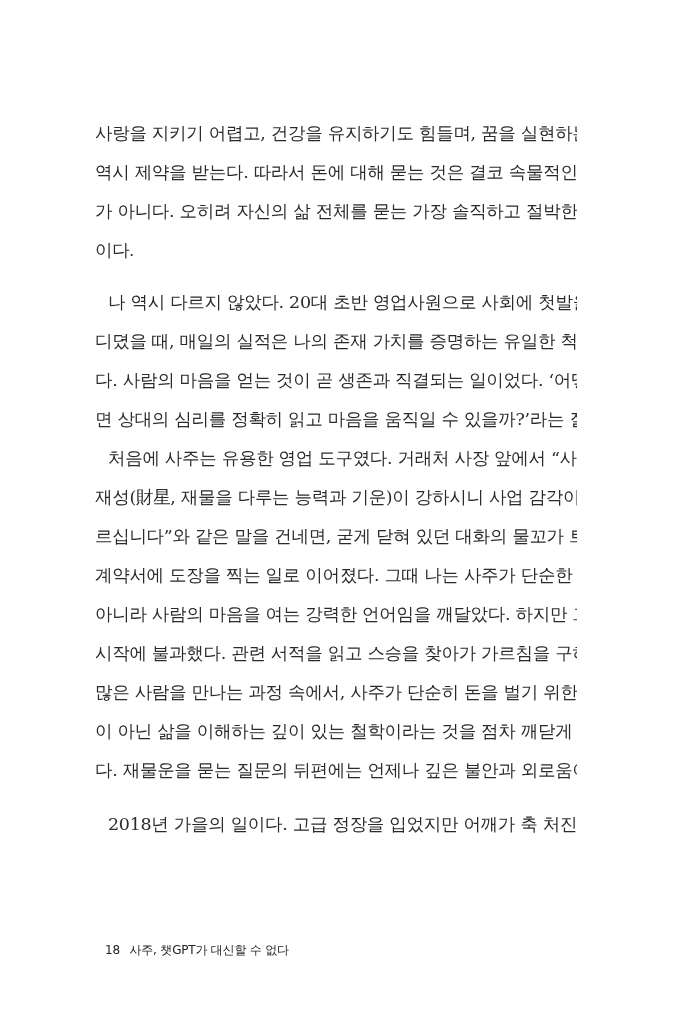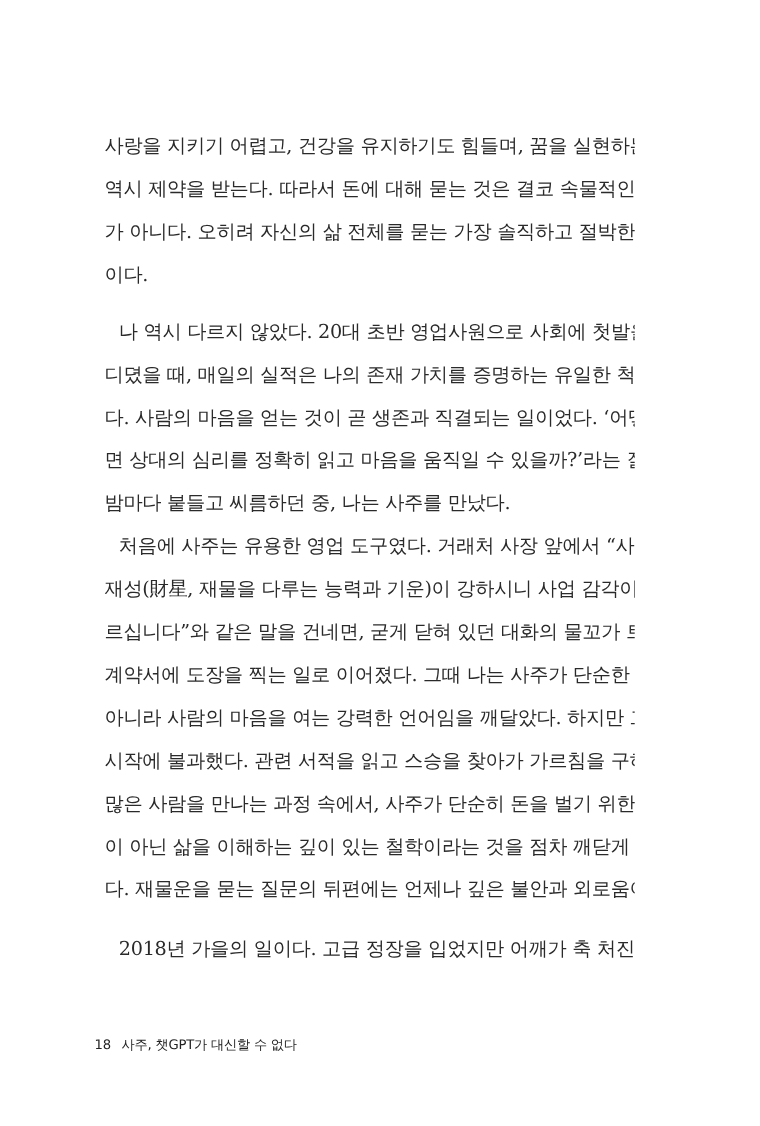--- a/index.html
+++ b/index.html
@@ -33,33 +33,34 @@
       line-height: 39px;
       font-size: 17.5px;
       white-space: nowrap;
       text-align: justify;
       text-align-last: justify;
       letter-spacing: -0.3px;
       overflow: hidden;
     }
     .line.last {
       text-align-last: left;
+      font-family: Liberation Serif, serif;
     }
     .line.indent {
       padding-left: 13px;
     }
     .para-gap {
       height: 13px;
     }
     .para-gap-large {
       height: 15px;
     }
     .footer {
       position: absolute;
-      left: 86px;
+      left: 105px;
       top: 942px;
       font-family: "DejaVu Sans", "Liberation Sans", sans-serif;
       font-size: 12px;
       color: #222;
       white-space: nowrap;
       letter-spacing: -0.2px;
     }
     .footer .page-num {
       margin-right: 6px;
     }
@@ -77,21 +78,20 @@
       <div class="line last">이다.</div>
     </div>
 
     <div class="para-gap"></div>
 
     <div>
       <div class="line indent">나 역시 다르지 않았다. 20대 초반 영업사원으로 사회에 첫발을 내</div>
       <div class="line">디뎠을 때, 매일의 실적은 나의 존재 가치를 증명하는 유일한 척도였</div>
       <div class="line">다. 사람의 마음을 얻는 것이 곧 생존과 직결되는 일이었다. ‘어떻게 하</div>
       <div class="line">면 상대의 심리를 정확히 읽고 마음을 움직일 수 있을까?’라는 질문을</div>
-      <div class="line last">밤마다 붙들고 씨름하던 중, 나는 사주를 만났다.</div>
     </div>
 
     <div>
       <div class="line indent">처음에 사주는 유용한 영업 도구였다. 거래처 사장 앞에서 “사장님은</div>
       <div class="line">재성(財星, 재물을 다루는 능력과 기운)이 강하시니 사업 감각이 남다</div>
       <div class="line">르십니다”와 같은 말을 건네면, 굳게 닫혀 있던 대화의 물꼬가 트였고</div>
       <div class="line">계약서에 도장을 찍는 일로 이어졌다. 그때 나는 사주가 단순한 미신이</div>
       <div class="line">아니라 사람의 마음을 여는 강력한 언어임을 깨달았다. 하지만 그것은</div>
       <div class="line">시작에 불과했다. 관련 서적을 읽고 스승을 찾아가 가르침을 구하며 수</div>
       <div class="line">많은 사람을 만나는 과정 속에서, 사주가 단순히 돈을 벌기 위한 기술</div>

